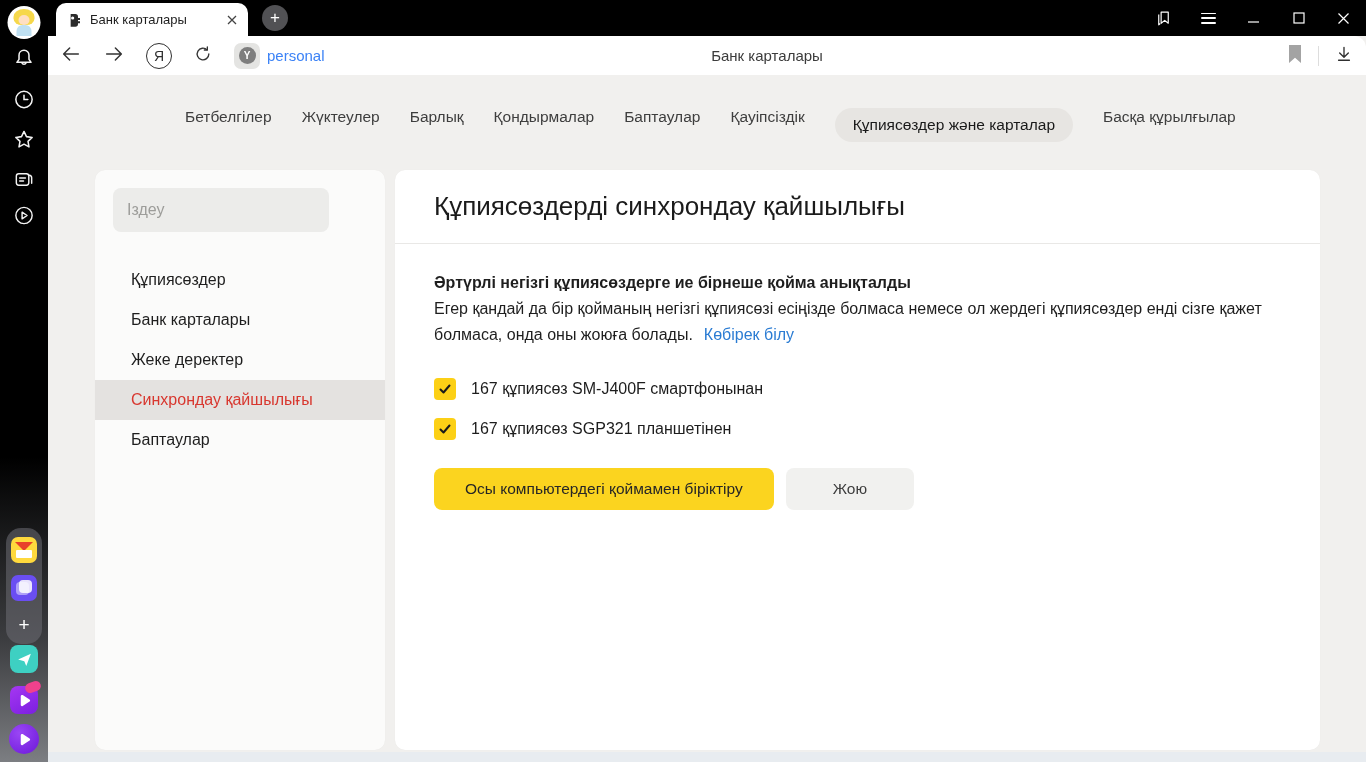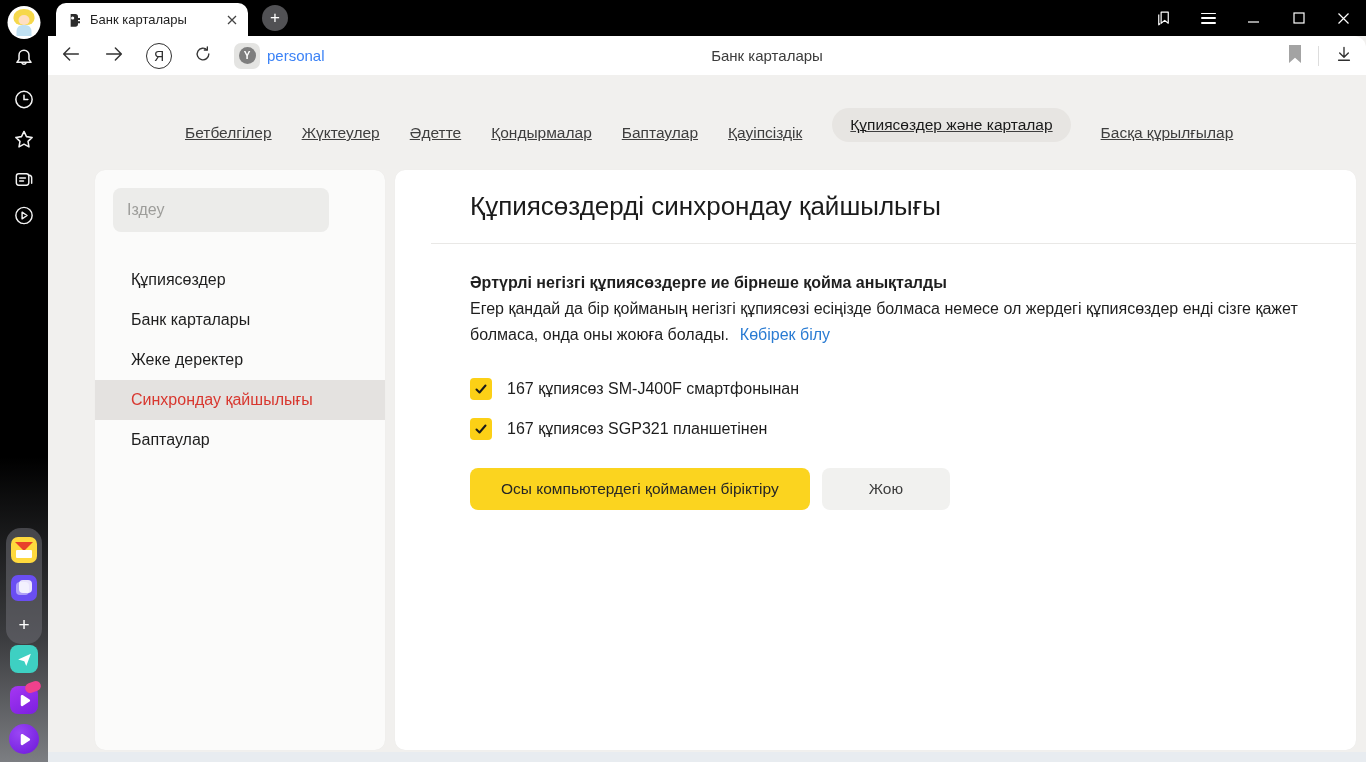--- a/index.html
+++ b/index.html
@@ -58,39 +58,39 @@
   .profile-ic{width:26px;height:26px;border-radius:7px;background:#e4e4e2;display:flex;align-items:center;justify-content:center;}
   .profile-ic b{width:17px;height:17px;border-radius:50%;background:#7e7e7e;color:#fff;font-size:10px;
                 font-weight:bold;display:flex;align-items:center;justify-content:center;}
   .profile-label{font-size:15px;color:#3b82f6;}
   .bar-title{position:absolute;left:617px;top:36px;width:300px;height:39px;line-height:39px;text-align:center;
              font-size:15px;color:#3c3c3c;pointer-events:none;z-index:3;}
   .bar-right{position:absolute;right:12px;top:0;height:39px;display:flex;align-items:center;gap:15px;}
   .vsep{width:1px;height:20px;background:#ddd;}
 
   
-  .settings-tabs{position:absolute;left:185px;top:108px;height:34px;display:flex;align-items:flex-end;gap:30px;
-                 font-size:15.5px;color:#3e3e3e;white-space:nowrap;text-decoration:underline;}
+  .settings-tabs{position:absolute;left:185px;top:108px;height:34px;display:flex;align-items:flex-start;gap:30px;
+                 font-size:15.5px;color:#3e3e3e;white-space:nowrap;}
   .stab{cursor:default;}
   .stab.selected{background:#e7e5e2;border-radius:18px;padding:8px 18px;color:#191919;}
 
   
   .left-card{position:absolute;left:95px;top:170px;width:290px;height:580px;background:#fbfbfa;
              border-radius:10px;box-shadow:0 0 1px rgba(0,0,0,.06);}
   .search-input{display:block;margin:18px 18px 0;width:216px;height:44px;background:#ececea;border:none;
                 border-radius:8px;font-size:16px;padding:0 14px;box-sizing:border-box;color:#222;
                 font-family:"Liberation Sans","DejaVu Sans",sans-serif;outline:none;}
   .search-input::placeholder{color:#9d9d9a;}
   .menu{margin-top:28px;}
   .menu-item{height:40px;line-height:40px;padding-left:36px;font-size:16px;color:#1e1e1e;cursor:default;}
   .menu-item.selected{background:#e4e2e0;color:#d8372f;}
 
   
   .right-card{position:absolute;left:395px;top:170px;width:925px;height:580px;background:#fff;
-              border-radius:10px;box-shadow:0 0 1px rgba(0,0,0,.06);overflow:hidden;padding-left:36px;}
+              border-radius:10px;box-shadow:0 0 1px rgba(0,0,0,.06);overflow:hidden;}
   .page-h1{margin:0;padding:21px 40px 0 39px;font-size:26px;font-weight:400;color:#1b1b1b;}
   .divider{height:1px;background:#e9e8e6;margin-top:21px;}
   .content-body{padding:26px 40px 0 39px;max-width:850px;}
   .subtitle{font-size:16px;font-weight:bold;color:#1c1c1c;margin:0 0 11px;}
   .content-body p{margin:0;font-size:16px;line-height:26px;color:#1e1e1e;}
   .learn-link{color:#2b7cd3;text-decoration:none;margin-left:11px;}
   .checks{margin-top:30px;display:flex;flex-direction:column;gap:18px;}
   .check-row{display:flex;align-items:center;gap:15px;font-size:16px;color:#1d1d1d;}
   .checkbox{width:22px;height:22px;border-radius:4px;background:#fcd016;display:flex;align-items:center;justify-content:center;flex:0 0 22px;}
   .buttons{margin-top:28px;display:flex;gap:12px;}
@@ -256,21 +256,21 @@
           <path d="M12 4v11M6.8 10.8L12 16l5.2-5.2M5.5 19.5h13"></path>
         </svg>
       </span>
     </div>
   </div>
   <div class="bar-title">Банк карталары</div>
 
   <nav class="settings-tabs">
     <span class="stab">Бетбелгілер</span>
     <span class="stab">Жүктеулер</span>
-    <span class="stab">Әдетте</span>
+    <span class="stab">Барлық</span>
     <span class="stab">Қондырмалар</span>
     <span class="stab">Баптаулар</span>
     <span class="stab">Қауіпсіздік</span>
     <span class="stab selected">Құпиясөздер және карталар</span>
     <span class="stab">Басқа құрылғылар</span>
   </nav>
 
   <section class="left-card">
     <input class="search-input" type="text" placeholder="Іздеу" style="">
     <div class="menu">

